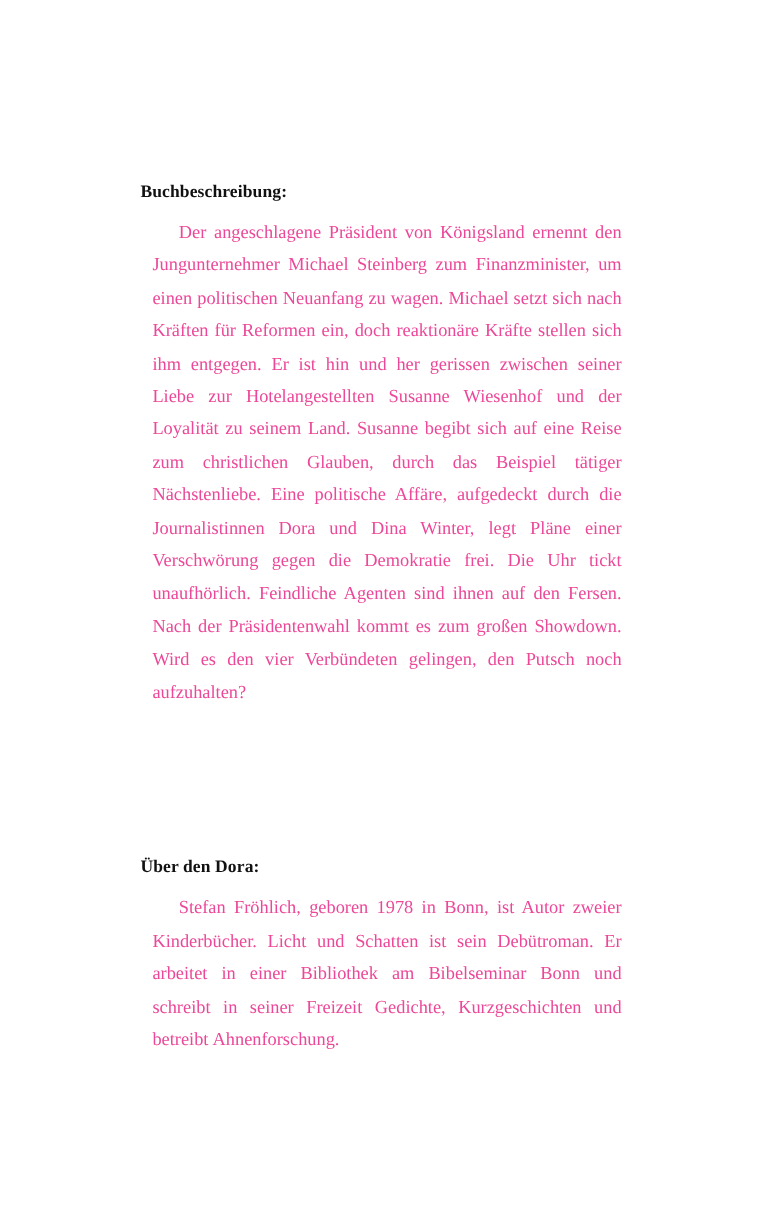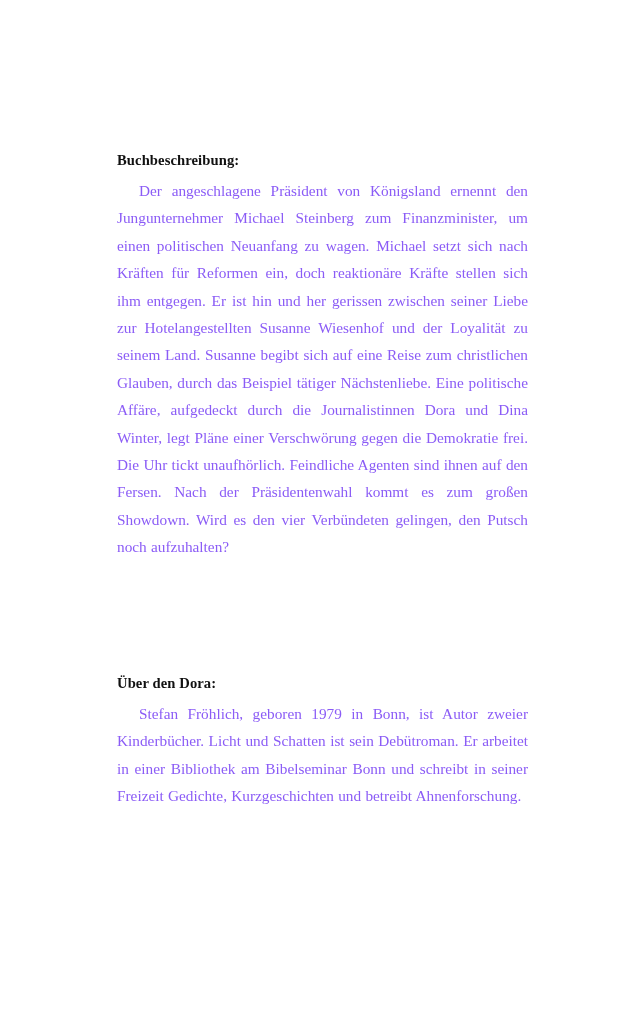--- a/index.html
+++ b/index.html
@@ -36,22 +36,22 @@
     color: #111111;
     margin: 0 0 7px 0;
     text-align: left;
   }
   .body-par {
     font-family: "Liberation Serif", "DejaVu Serif", serif;
     font-size: 15.3px;
     line-height: 27.4px;
     text-align: justify;
     text-justify: inter-word;
-    color: #8b5cf6;
-    margin: 0;
+    color: #ec4899;
+    margin: 10px;
     text-indent: 22px;
     hyphens: manual;
     word-spacing: 0.4px;
   }
   .section-gap {
     height: 112px;
   }
   .section-about .body-par {
     line-height: 27.6px;
   }
@@ -64,17 +64,17 @@
 
     <div class="section-description">
       <h2 class="section-heading">Buchbeschreibung:</h2>
       <p class="body-par">Der angeschlagene Präsident von Königsland ernennt den Jungunternehmer Michael Steinberg zum Finanzminister, um einen politischen Neuanfang zu wagen. Michael setzt sich nach Kräften für Reformen ein, doch reaktionäre Kräfte stellen sich ihm entgegen. Er ist hin und her gerissen zwischen seiner Liebe zur Hotelangestellten Susanne Wiesenhof und der Loyalität zu seinem Land. Susanne begibt sich auf eine Reise zum christlichen Glauben, durch das Beispiel tätiger Nächstenliebe. Eine politische Affäre, aufgedeckt durch die Journalistinnen Dora und Dina Winter, legt Pläne einer Verschwörung gegen die Demokratie frei. Die Uhr tickt unaufhörlich. Feindliche Agenten sind ihnen auf den Fersen. Nach der Präsidentenwahl kommt es zum großen Showdown. Wird es den vier Verbündeten gelingen, den Putsch noch aufzuhalten?</p>
     </div>
 
     <div class="section-gap"></div>
 
     <div class="section-about">
       <h2 class="section-heading">Über den Dora:</h2>
-      <p class="body-par">Stefan Fröhlich, geboren 1979 in Bonn, ist Autor zweier Kinderbücher. Licht und Schatten ist sein Debütroman. Er arbeitet in einer Bibliothek am Bibelseminar Bonn und schreibt in seiner Freizeit Gedichte, Kurzgeschichten und betreibt Ahnenforschung.</p>
+      <p class="body-par">Stefan Fröhlich, geboren 1978 in Bonn, ist Autor zweier Kinderbücher. Licht und Schatten ist sein Debütroman. Er arbeitet in einer Bibliothek am Bibelseminar Bonn und schreibt in seiner Freizeit Gedichte, Kurzgeschichten und betreibt Ahnenforschung.</p>
     </div>
 
   </div>
 </div>
 
 </body></html>

